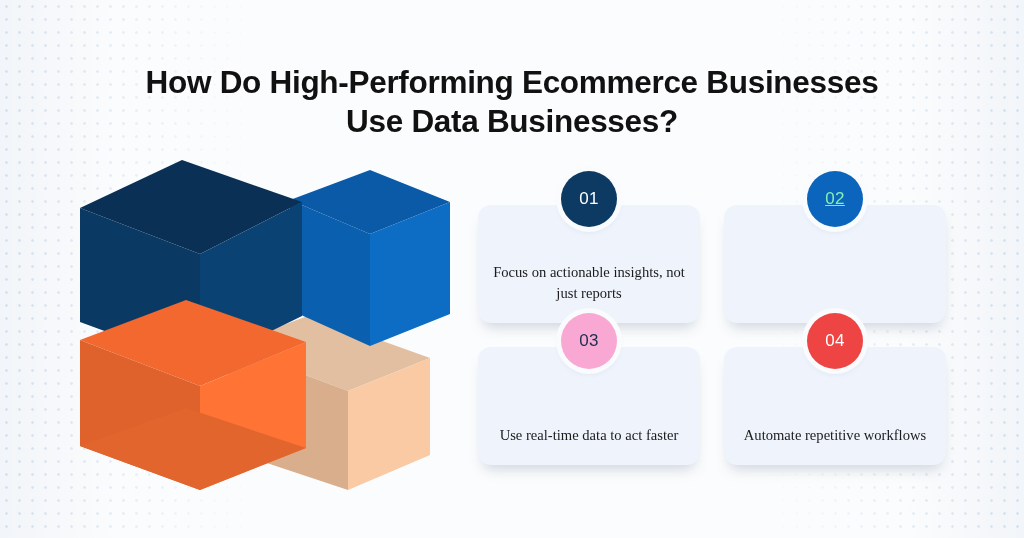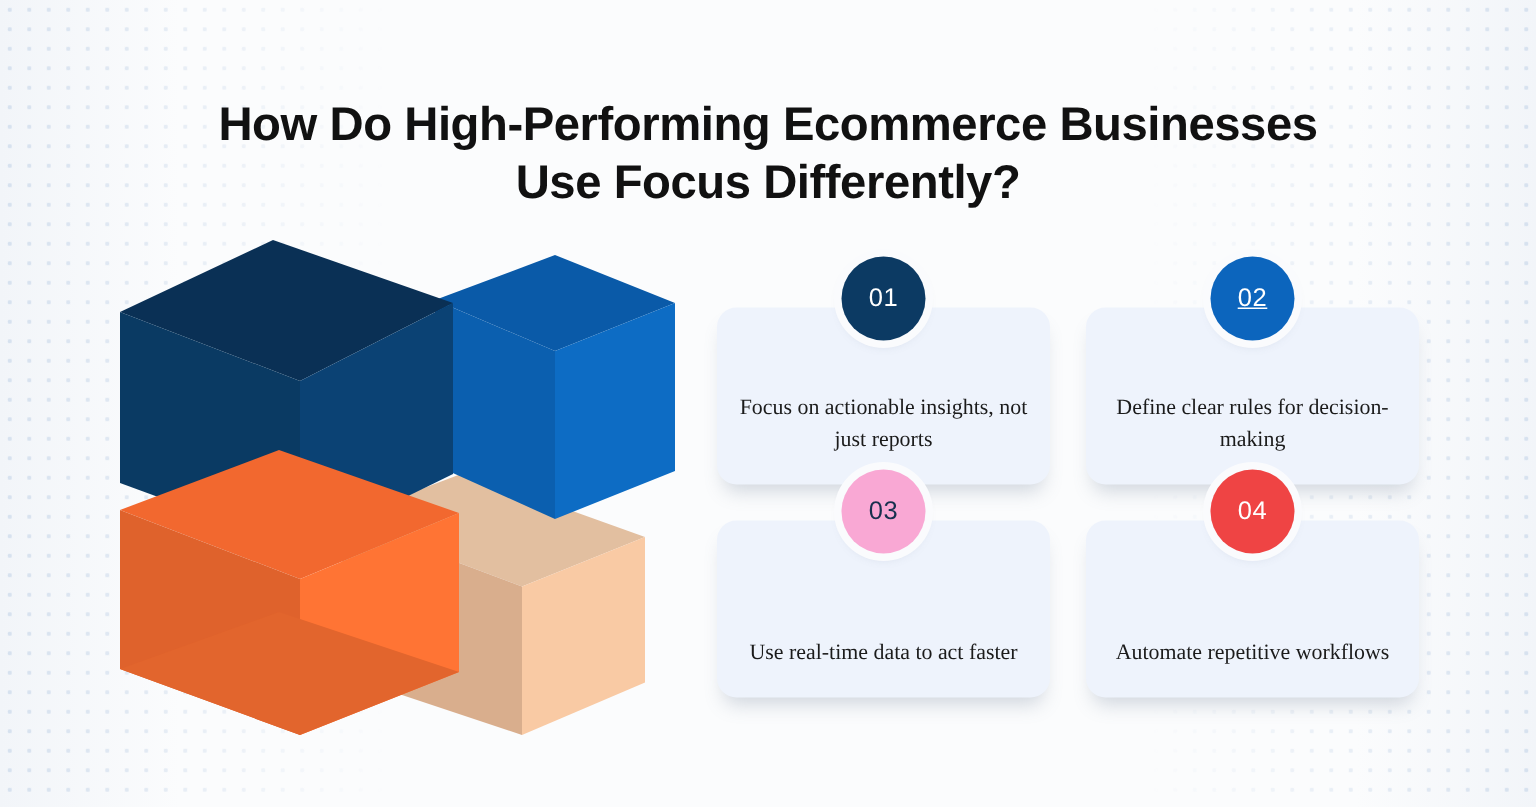--- a/index.html
+++ b/index.html
@@ -124,37 +124,37 @@
     border-radius: 50%;
     display: flex;
     align-items: center;
     justify-content: center;
     font-size: 17px;
     letter-spacing: .4px;
     box-shadow: 0 0 0 5px #fafbfd, 0 3px 7px rgba(100,115,140,.22);
     box-sizing: border-box;
   }
   .badge.navy   { background: #0c3a63; color: #ffffff; }
-  .badge.blue   { background: #0c65bd; color: #ffffff; text-decoration: underline; }
+  .badge.blue   { background: #0c65bd; color: #86efac; text-decoration: underline; }
   .badge.peach  { background: #f9a8d4; color: #17304e; }
   .badge.orange { background: #ef4444; color: #ffffff; }
 </style>
 </head>
 <body>
 
 <div id="stage">
 
   <div class="edge-fade l"></div>
   <div class="edge-fade r"></div>
   <div class="dots left"></div>
   <div class="dots right"></div>
 
   <h1 id="title">
     <span class="ln">How Do High-Performing Ecommerce Businesses</span>
-    <span class="ln">Use Focus Differently?</span>
+    <span class="ln">Use Data Businesses?</span>
   </h1>
 
   <svg id="cube-art" viewBox="0 0 380 360">
 
     <g>
       <polygon points="150,196 232,165 352,208 270,241" fill="#E2BFA0"></polygon>
       <polygon points="150,196 270,241 270,340 150,300" fill="#D9AE8D"></polygon>
       <polygon points="270,241 352,208 352,305 270,340" fill="#F9CAA4"></polygon>
     </g>
 
@@ -185,21 +185,20 @@
       <div class="badge navy">
         <span>01</span>
       </div>
       <div class="card-text">Focus on actionable insights, not just reports</div>
     </div>
 
     <div class="card">
       <div class="badge blue">
         <span>02</span>
       </div>
-      <div class="card-text">Define clear rules for decision-making</div>
     </div>
 
     <div class="card">
       <div class="badge peach">
         <span>03</span>
       </div>
       <div class="card-text">Use real-time data to act faster</div>
     </div>
 
     <div class="card">

